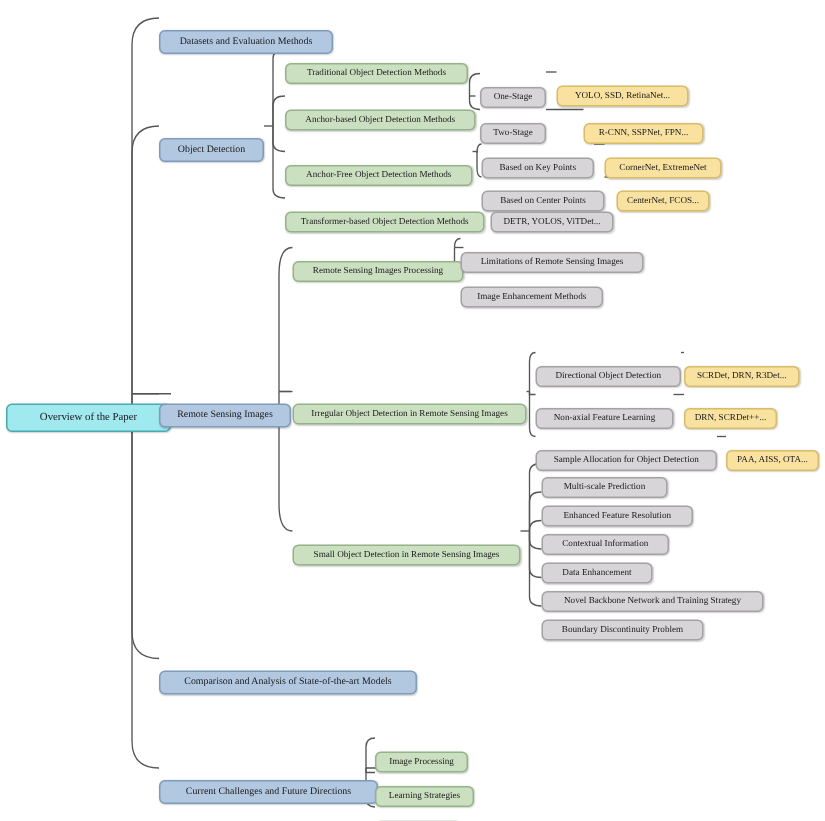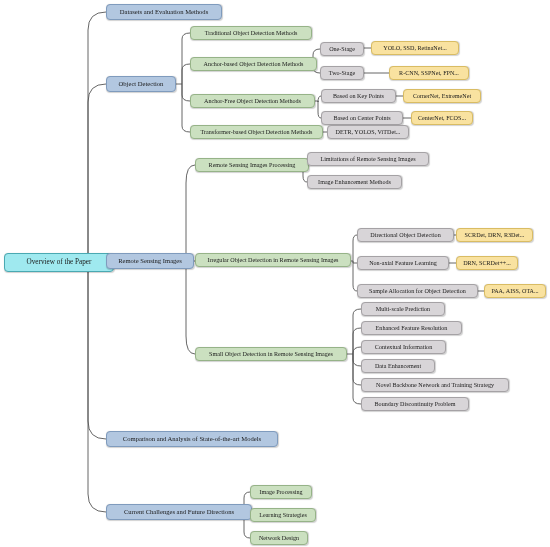--- a/index.html
+++ b/index.html
@@ -19,20 +19,21 @@
     border-radius:4px;
     display:flex;
     align-items:center;
     justify-content:center;
     text-align:right;
     color:#1a1a1a;
     line-height:1.05;
     white-space:nowrap;
     padding:0 4px;
     box-shadow:0.5px 0.5px 1px rgba(0,0,0,0.18);
+    margin-top:16px;
   }
   .root{background:#9fe9ef;border-color:#4aa9b2;}
   .blue{background:#b2c7e0;border-color:#7f9bbd;}
   .green{background:#cbe0c0;border-color:#96b388;}
   .grey{background:#d8d5d8;border-color:#a5a2a5;}
   .yellow{background:#f9e2a0;border-color:#d9bc63;}
 </style>
 </head>
 <body>
 

